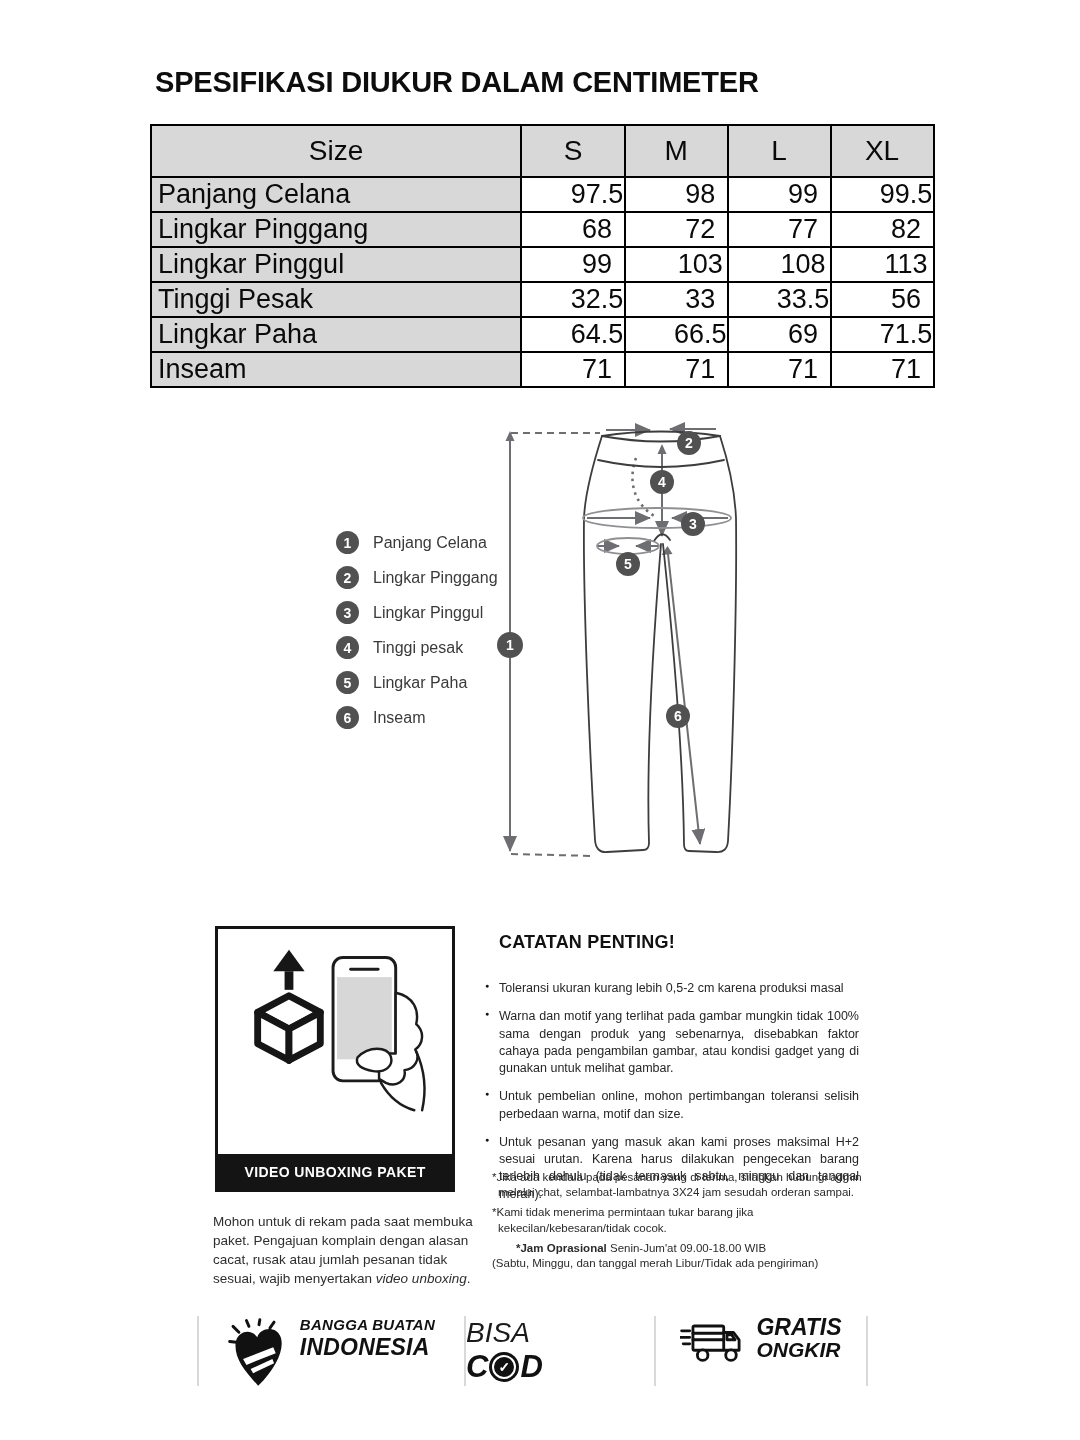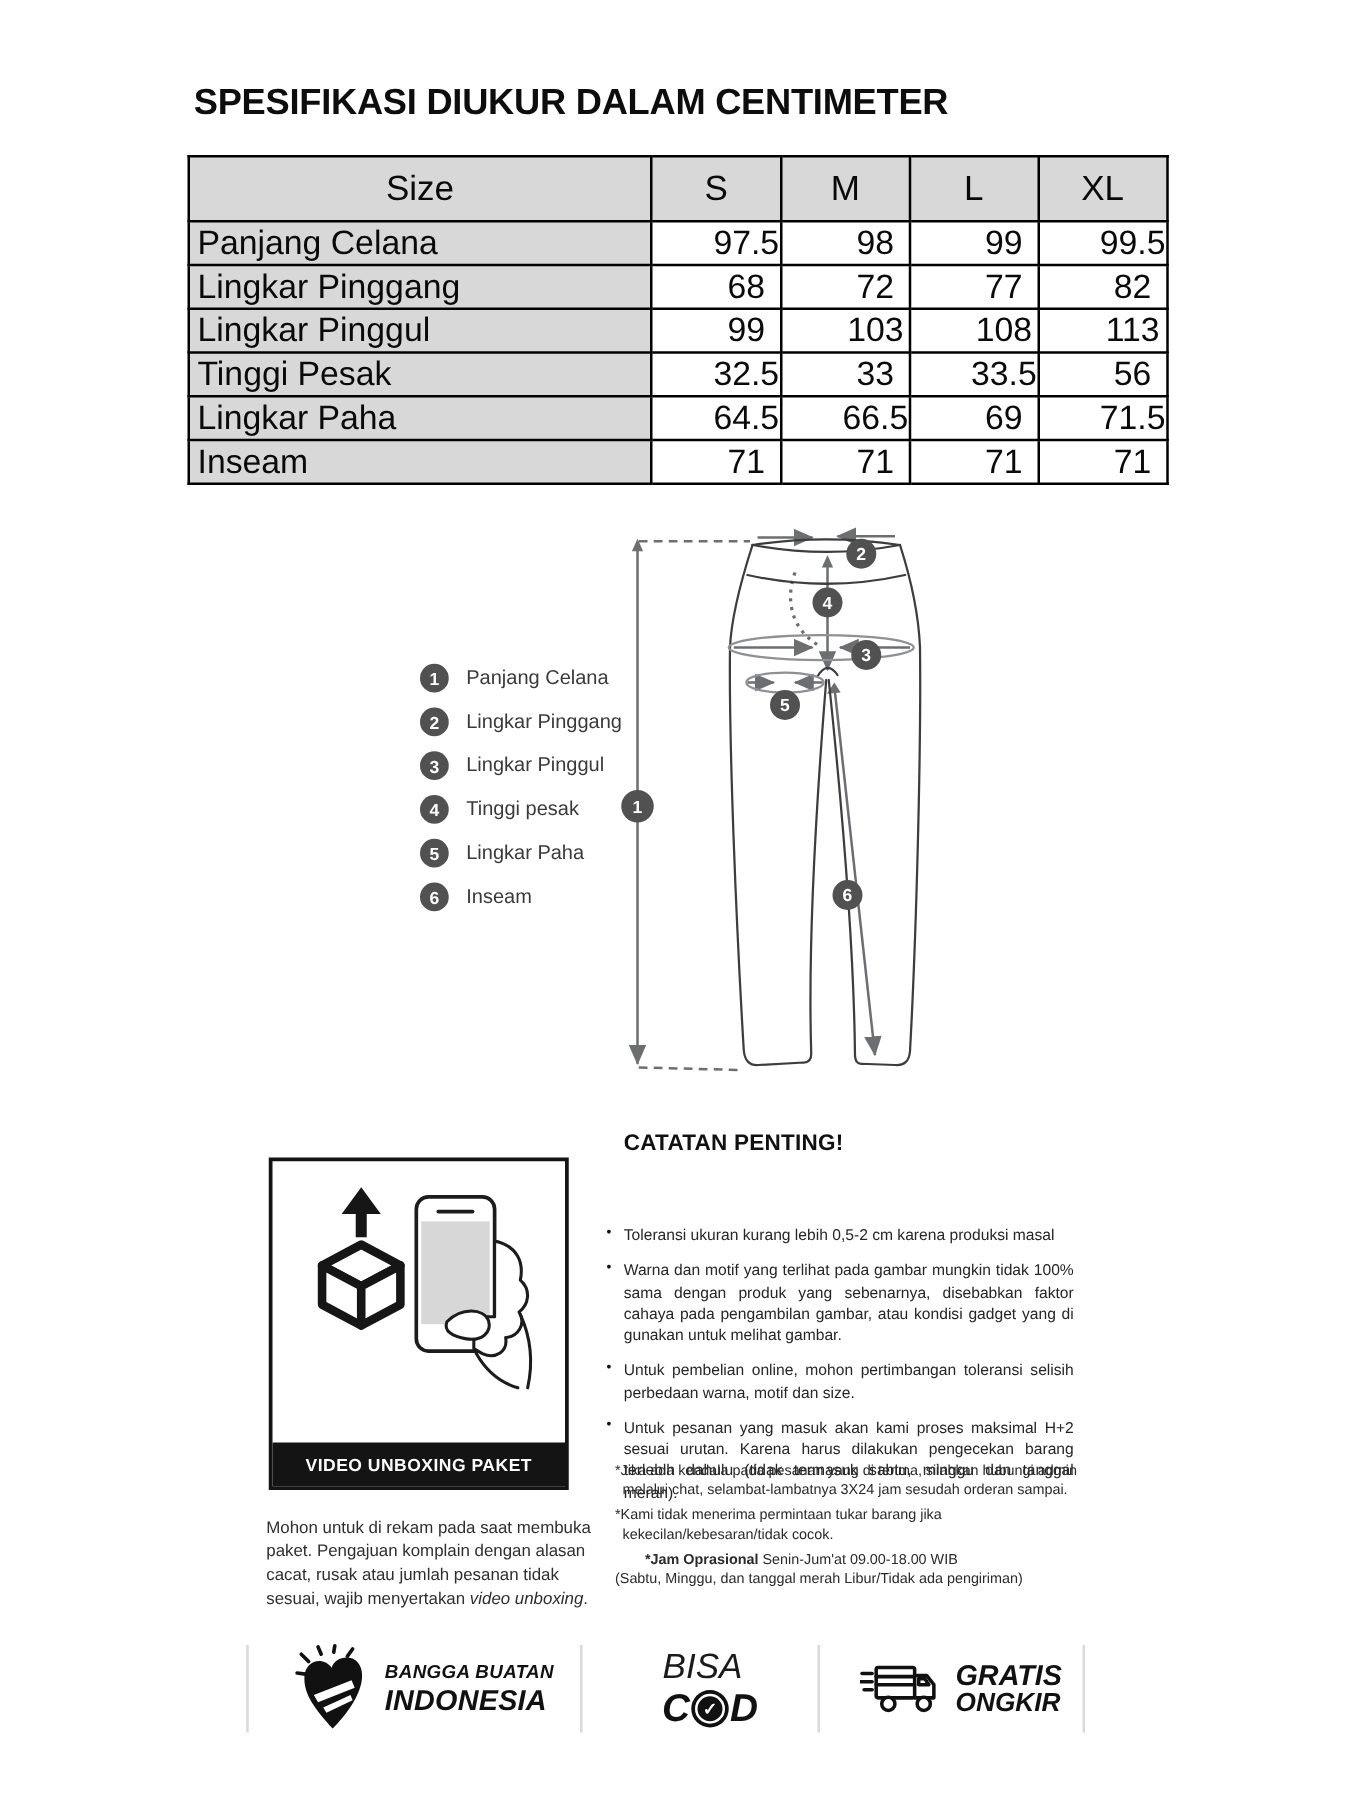--- a/index.html
+++ b/index.html
@@ -26,31 +26,31 @@
   .pants-svg { position:absolute; left:490px; top:420px; }
 
   
   .unbox { position:absolute; left:215px; top:926px; width:240px; height:266px; border:3px solid #141414; display:flex; flex-direction:column; background:#fff; }
   .unbox-art { flex:1; display:flex; align-items:center; justify-content:center; }
   .unbox-bar { height:35px; background:#141414; color:#fff; display:flex; align-items:center; justify-content:center; font-size:14px; font-weight:700; letter-spacing:0.4px;margin-top:25px; }
 
   .unbox-note { position:absolute; left:213px; top:1212px; width:262px; font-size:13.5px; line-height:1.42; color:#2e2e2e; }
 
   
-  .notes-head { position:absolute; left:499px; top:904px; font-size:18px; font-weight:800; color:#111; letter-spacing:0.2px; }
+  .notes-head { position:absolute; left:499px; top:932px; font-size:18px; font-weight:800; color:#111; letter-spacing:0.2px; }
   .notes-list { position:absolute; left:499px; top:980px; width:360px; list-style:none; }
   .notes-list li { position:relative; padding-left:0; margin-bottom:11px; font-size:12.5px; line-height:1.38; color:#262626; text-align:justify; }
   .notes-list li::before { content:"●"; position:absolute; left:-14px; top:1px; font-size:7px; color:#111; }
   .footnotes { position:absolute; left:492px; top:1170px; width:392px; font-size:11.5px; line-height:1.32; color:#2a2a2a; }
   .footnotes p { margin-bottom:5px; padding-left:6px; text-indent:-6px; }
   .footnotes p.tight { margin-bottom:0;margin-left:24px; }
 
   
   .footer { position:absolute; left:197px; top:1316px; height:70px; display:flex; align-items:stretch; }
-  .badge { display:flex; align-items:center; justify-content:center; border-left:2px solid #d9d9d9;padding-left:16px; }
+  .badge { display:flex; justify-content:center; border-left:2px solid #d9d9d9; }
   .badge:last-child { border-right:2px solid #d9d9d9; }
   .b1 { width:267px; } .b2 { width:190px;flex-direction:column; } .b3 { width:214px; }
   .b1-text { margin-left:10px; font-style:italic; }
   .b1-line1 { font-size:15px; font-weight:600; letter-spacing:0.3px; color:#111; }
   .b1-line2 { font-size:23px; font-weight:800; letter-spacing:0.2px; color:#111; margin-top:1px; }
   .bisa { font-style:italic; font-size:28px; font-weight:400; color:#1a1a1a; margin-right:12px; }
   .cod { font-style:italic; font-size:31px; font-weight:800; color:#111; display:flex; align-items:center; }
   .cod-o { width:30px; height:30px; border-radius:50%; background:#111; position:relative; display:inline-flex; align-items:center; justify-content:center; margin:0 1px; }
   .cod-o::before { content:""; position:absolute; inset:3px; border:2px solid #fff; border-radius:50%; }
   .cod-check { color:#fff; font-size:14px; font-weight:700; font-style:normal; position:relative; }

